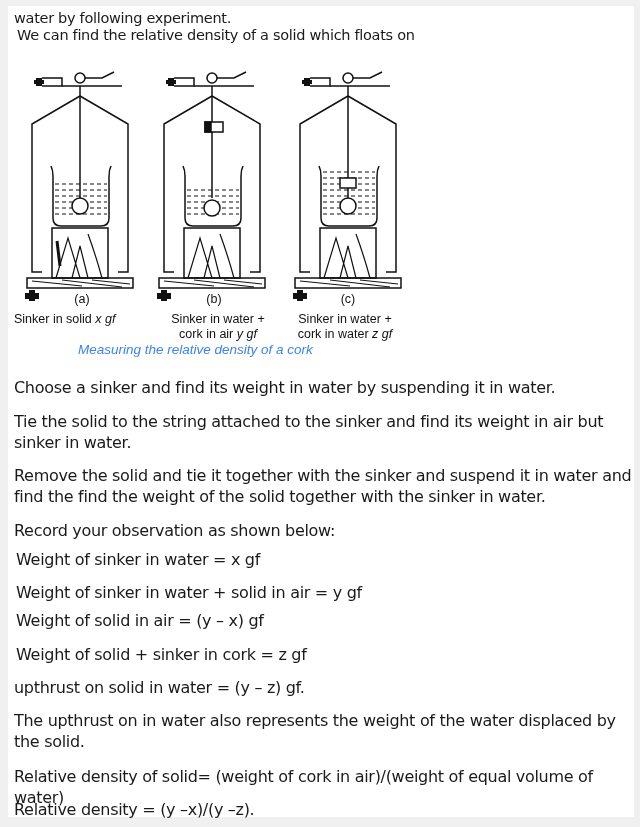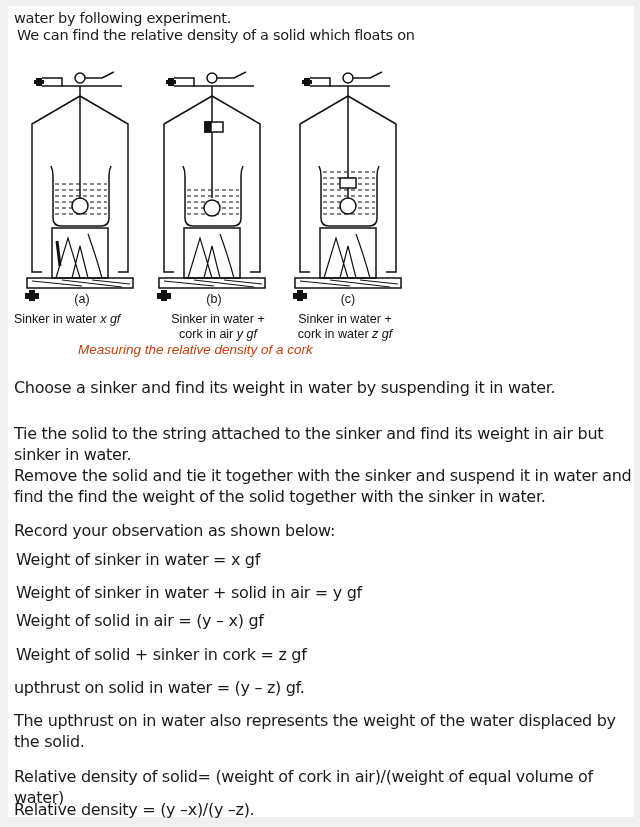--- a/index.html
+++ b/index.html
@@ -7,21 +7,21 @@
       width: 640px; height: 827px; background: #f0f0f0; position: relative; overflow: hidden;
       font-family: "DejaVu Sans", sans-serif; color: #1a1a1a;
     }
     .page {
       position: absolute; left: 8px; top: 6px; width: 626px; height: 811px; background: #ffffff;
     }
     .intro { position: absolute; left: 6px; top: 4px; font-size: 14.5px; line-height: 17px; letter-spacing: -0.3px; }
     .intro div:nth-child(2) { padding-left: 3px; }
     .figure { position: absolute; left: 4px; top: 50px; width: 390px; height: 310px; }
     .fig-label { position: absolute; font-family: "Liberation Sans", sans-serif; font-size: 12.5px; color: #111; text-align: center; }
-    .fig-caption { position: absolute; font-family: "Liberation Sans", sans-serif; font-size: 13.5px; font-style: italic; color: #c2410c; }
+    .fig-caption { position: absolute; font-family: "Liberation Sans", sans-serif; font-size: 13.5px; font-style: italic; color: #3b82f6; }
     .p { position: absolute; left: 6px; font-size: 16px; line-height: 21px; letter-spacing: -0.3px; width: 618px; }
     .eq { padding-left: 2px; }
     i { font-style: italic; }
   </style>
 </head>
 <body>
 
 <div class="page">
 
   <div class="intro">
@@ -80,36 +80,36 @@
         <rect x="50" y="112" width="16" height="10" fill="#fff"></rect>
         <circle cx="58" cy="140" r="8" fill="#fff"></circle>
       </g>
     </svg>
 
     <div class="fig-label" style="left:40px; top:236px; width:60px;">(a)</div>
     <div class="fig-label" style="left:172px; top:236px; width:60px;">(b)</div>
     <div class="fig-label" style="left:306px; top:236px; width:60px;">(c)</div>
 
     <div class="fig-label" style="left:2px; top:256px; width:130px; text-align:left;">
-      <span>Sinker in water </span><i>x gf</i>
+      <span>Sinker in solid </span><i>x gf</i>
     </div>
     <div class="fig-label" style="left:146px; top:256px; width:120px; line-height:15px;">
       <div>Sinker in water +</div>
       <div><span>cork in air </span><i>y gf</i></div>
     </div>
     <div class="fig-label" style="left:278px; top:256px; width:110px; line-height:15px;">
       <div>Sinker in water +</div>
       <div><span>cork in water </span><i>z gf</i></div>
     </div>
 
     <div class="fig-caption" style="left:66px; top:286px;">Measuring the relative density of a cork</div>
   </div>
 
   <div class="p" style="top:371px;">Choose a sinker and find its weight in water by suspending it in water.</div>
-  <div class="p" style="top:405px;margin-top:12px;">Tie the solid to the string attached to the sinker and find its weight in air but sinker in water.</div>
+  <div class="p" style="top:405px;">Tie the solid to the string attached to the sinker and find its weight in air but sinker in water.</div>
   <div class="p" style="top:459px;">Remove the solid and tie it together with the sinker and suspend it in water and find the find the weight of the solid together with the sinker in water.</div>
 
   <div class="p eq" style="top:543px;">Weight of sinker in water = x gf</div>
   <div class="p" style="top:514px;">Record your observation as shown below:</div>
   <div class="p eq" style="top:576px;">Weight of sinker in water + solid in air = y gf</div>
   <div class="p eq" style="top:604px;">Weight of solid in air = (y – x) gf</div>
   <div class="p eq" style="top:638px;">Weight of solid + sinker in cork = z gf</div>
   <div class="p" style="top:671px;">upthrust on solid in water = (y – z) gf.</div>
 
   <div class="p" style="top:704px;">The upthrust on in water also represents the weight of the water displaced by the solid.</div>

